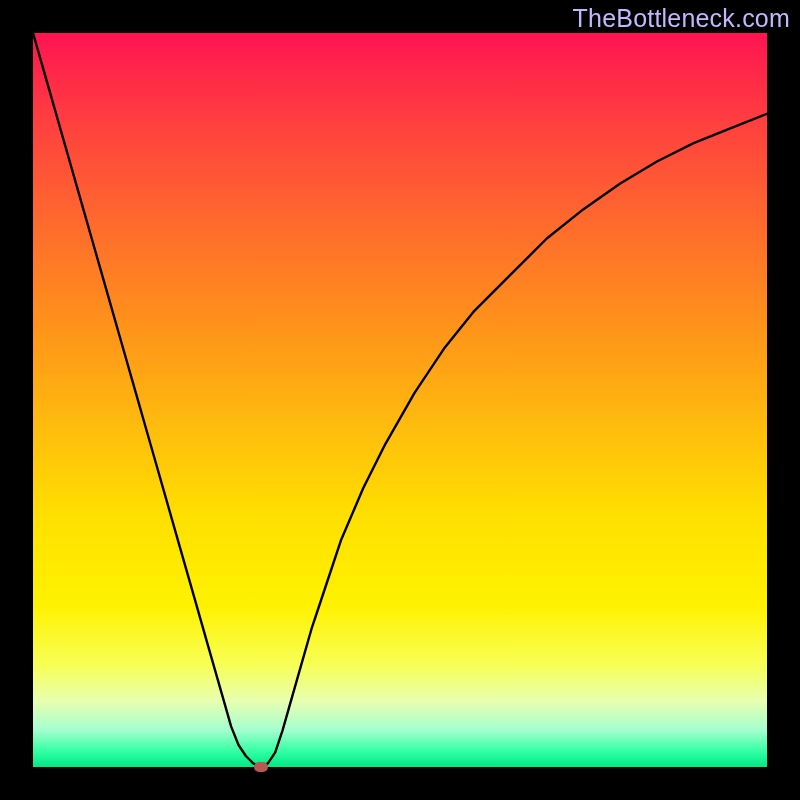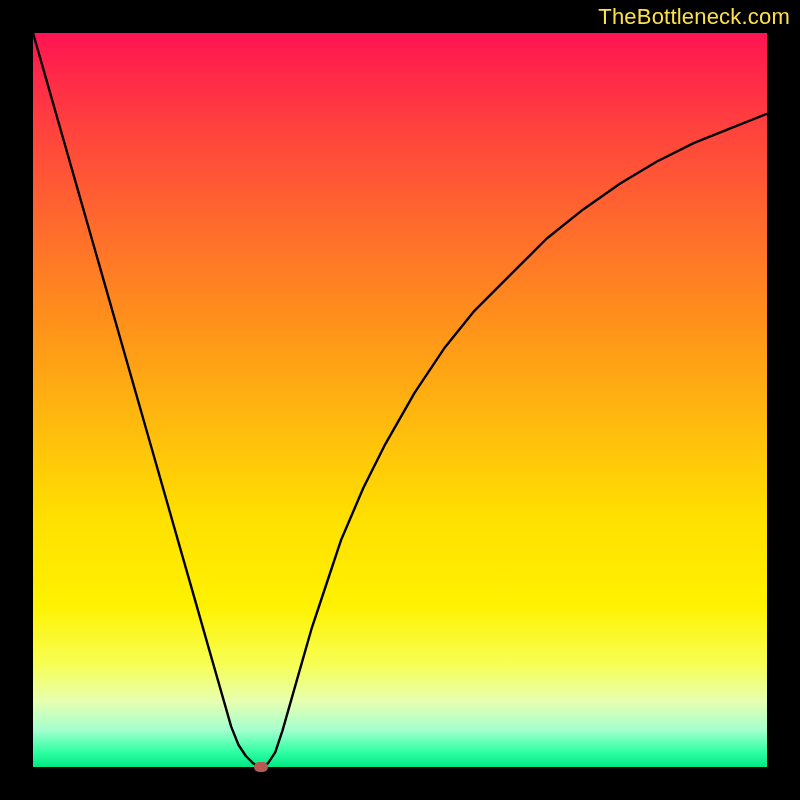--- a/index.html
+++ b/index.html
@@ -49,22 +49,22 @@
     width: 14px;
     height: 10px;
     background: #b55a52;
     border-radius: 5px;
     transform: translate(-50%, -50%);
   }
   .watermark {
     position: absolute;
     top: 4px;
     right: 10px;
-    color: #fde047;
-    font-size: 22px;
+    color: #c4b5fd;
+    font-size: 25px;
     font-weight: 400;
     letter-spacing: 0.2px;
   }
 </style>
 </head>
 <body>
 
 <div class="frame">
   <div class="plot">
     <svg class="curve" viewBox="0 0 734 734" preserveAspectRatio="none">

